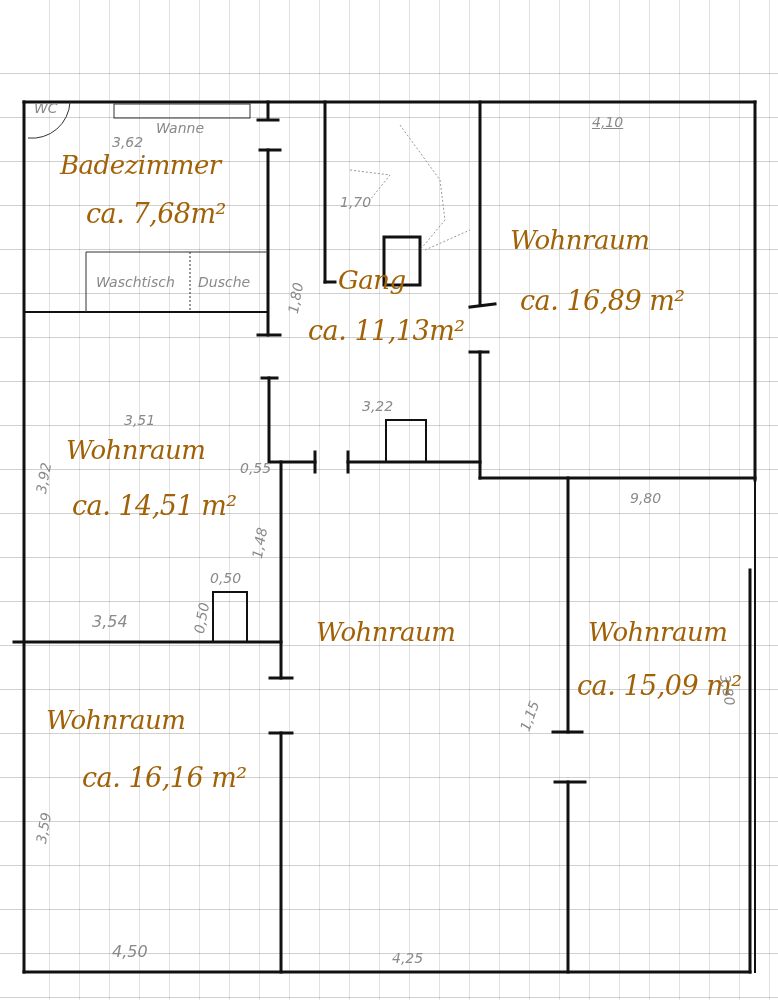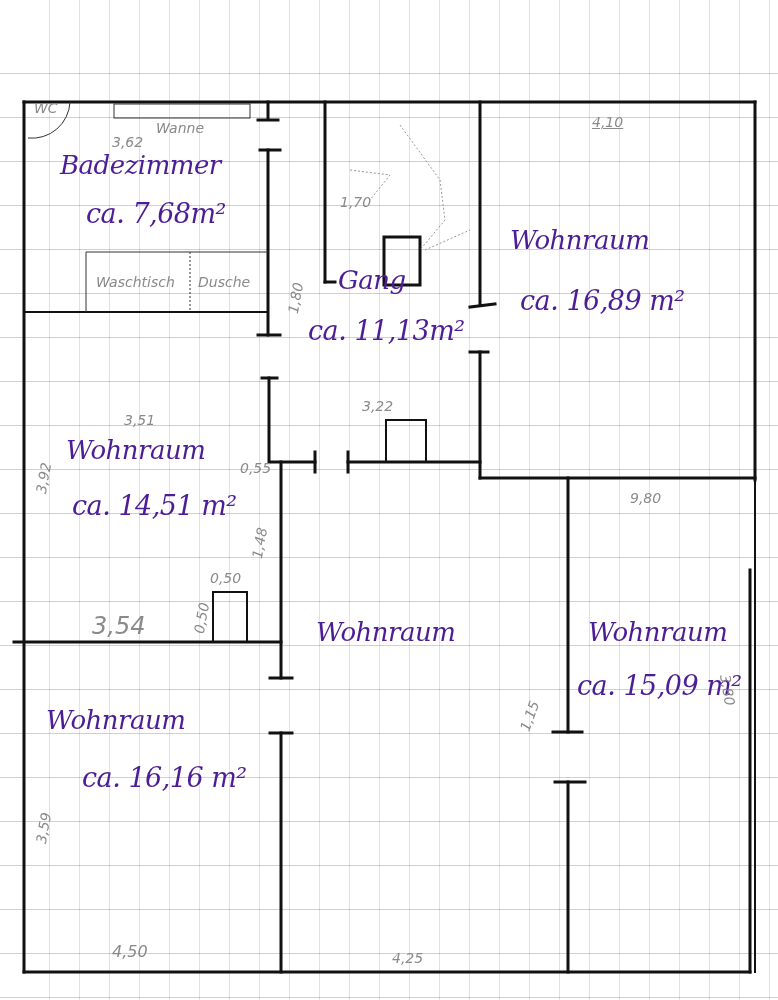--- a/index.html
+++ b/index.html
@@ -7,21 +7,21 @@
       font-family: "DejaVu Sans", sans-serif; }
     #canvas { position: absolute; left: 0; top: 0; width: 778px; height: 1000px; }
     .grid-bg {
       position: absolute; left: 0; top: 0; width: 778px; height: 1000px;
       background-image:
         repeating-linear-gradient(to bottom, transparent 0, transparent 43px, rgba(120,120,120,0.35) 43px, rgba(120,120,120,0.35) 44px),
         repeating-linear-gradient(to right, transparent 0, transparent 29px, rgba(120,120,120,0.22) 29px, rgba(120,120,120,0.22) 30px);
       background-position: 0 30px, 20px 0;
     }
     .label {
-      position: absolute; color: #4c1d95; font-family: "DejaVu Serif", serif;
+      position: absolute; color: #a16207; font-family: "DejaVu Serif", serif;
       font-style: italic; white-space: nowrap; letter-spacing: -0.5px;
     }
     .room-name { font-size: 26px; }
     .room-area { font-size: 27px; }
     .pencil {
       position: absolute; color: #8a8a8a; font-family: "DejaVu Sans", sans-serif;
       font-size: 14px; white-space: nowrap; font-style: italic;
     }
     svg { position: absolute; left: 0; top: 0; }
   </style>
@@ -123,21 +123,21 @@
   <div class="pencil" style="left:156px; top:120px;">Wanne</div>
   <div class="pencil" style="left:112px; top:134px;">3,62</div>
   <div class="pencil" style="left:96px; top:274px;">Waschtisch</div>
   <div class="pencil" style="left:198px; top:274px;">Dusche</div>
   <div class="pencil" style="left:592px; top:114px;text-decoration:underline;">4,10</div>
   <div class="pencil" style="left:340px; top:194px;">1,70</div>
   <div class="pencil" style="left:362px; top:398px;">3,22</div>
   <div class="pencil" style="left:630px; top:490px;">9,80</div>
   <div class="pencil" style="left:124px; top:412px;">3,51</div>
   <div class="pencil" style="left:28px; top:470px; transform:rotate(-80deg);">3,92</div>
-  <div class="pencil" style="left:92px; top:612px; font-size:24px;">3,54</div>
+  <div class="pencil" style="left:92px; top:612px; font-size:16px;">3,54</div>
   <div class="pencil" style="left:210px; top:570px;">0,50</div>
   <div class="pencil" style="left:186px; top:610px; transform:rotate(-80deg);">0,50</div>
   <div class="pencil" style="left:280px; top:290px; transform:rotate(-80deg);">1,80</div>
   <div class="pencil" style="left:240px; top:460px;">0,55</div>
   <div class="pencil" style="left:244px; top:535px; transform:rotate(-80deg);">1,48</div>
   <div class="pencil" style="left:28px; top:820px; transform:rotate(-80deg);">3,59</div>
   <div class="pencil" style="left:112px; top:942px; font-size:16px;">4,50</div>
   <div class="pencil" style="left:392px; top:950px;">4,25</div>
   <div class="pencil" style="left:712px; top:682px; transform:rotate(80deg);">3,80</div>
   <div class="pencil" style="left:514px; top:708px; transform:rotate(-70deg);">1,15</div>

